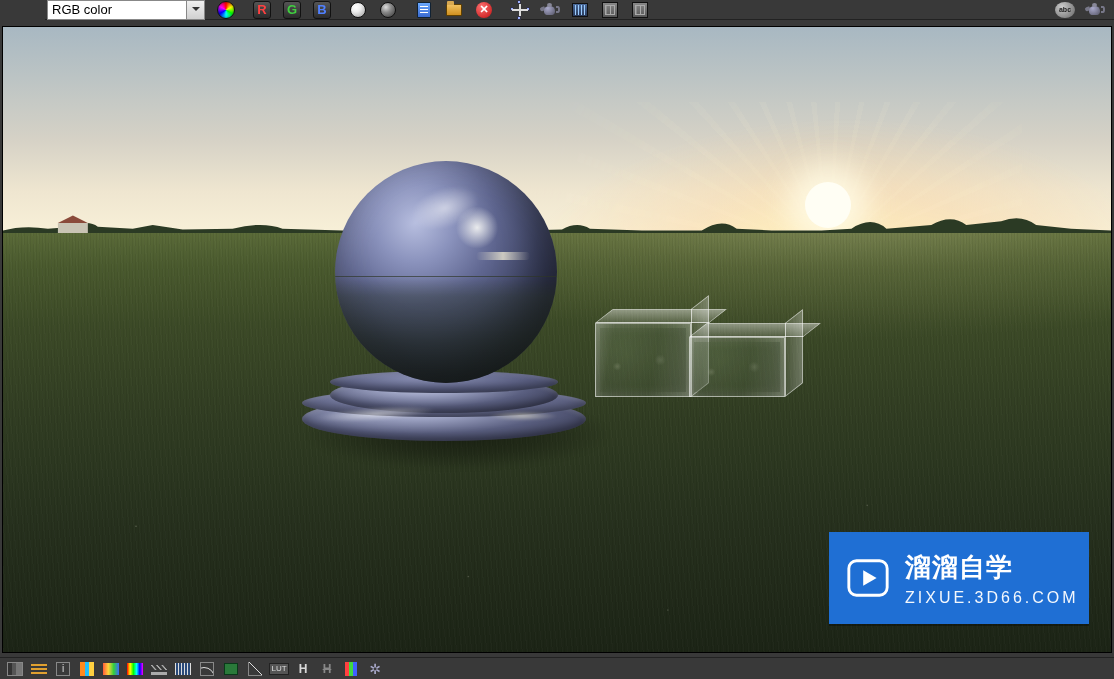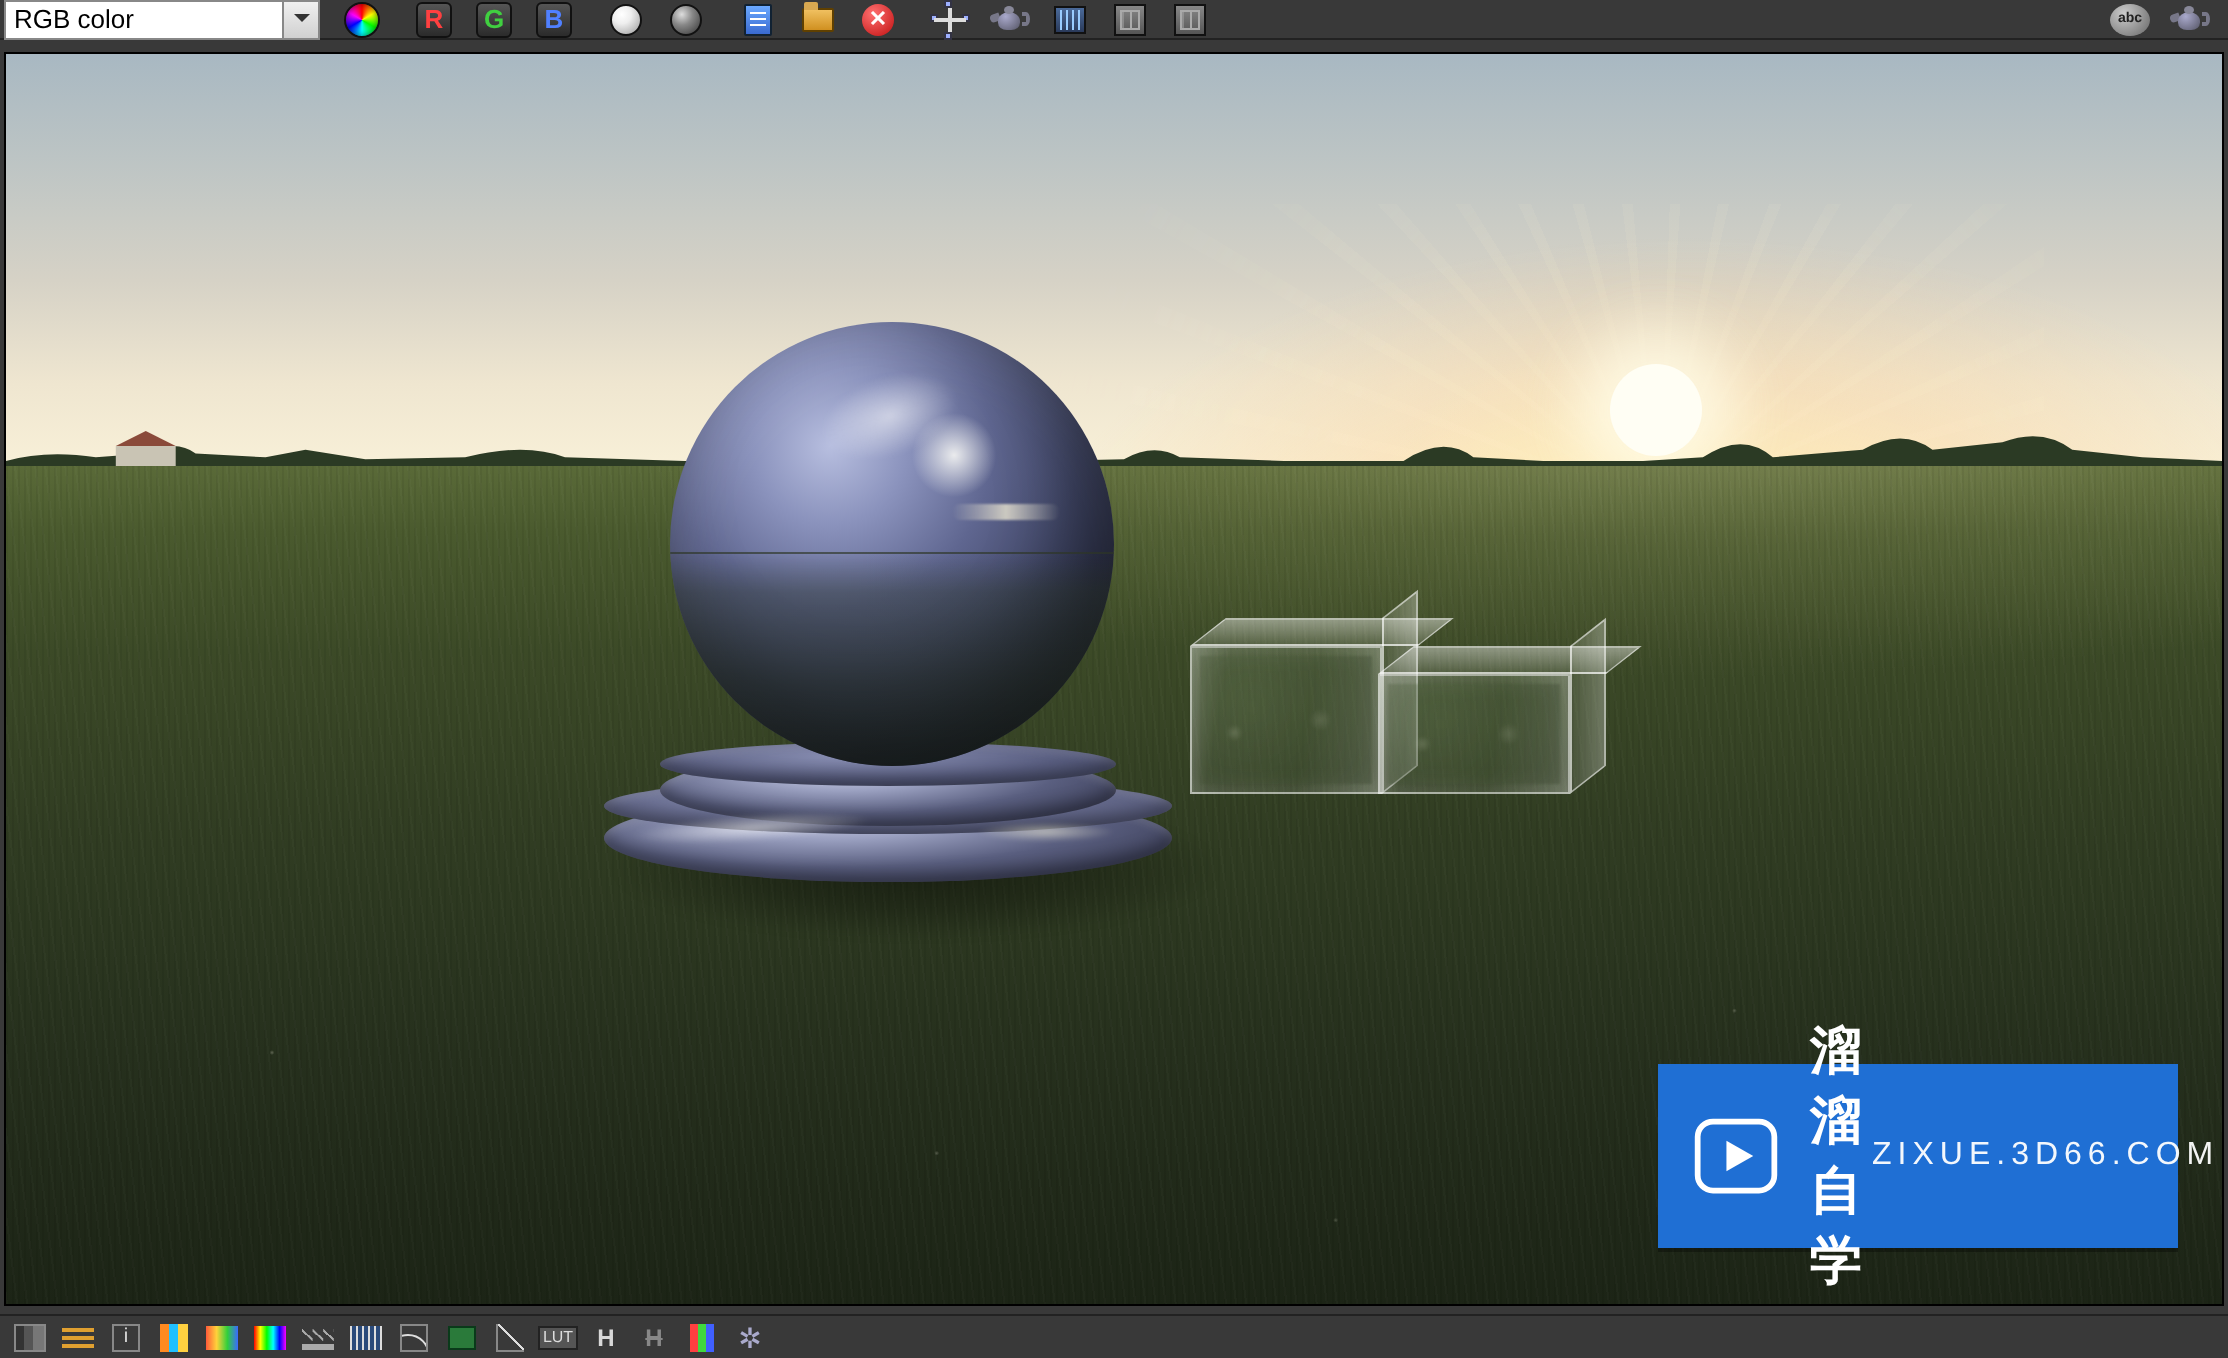--- a/index.html
+++ b/index.html
@@ -13,20 +13,21 @@
       position: relative;
     }
     
     
     .top-toolbar {
       height: 20px;
       background: #393939;
       display: flex;
       align-items: center;
       border-bottom: 1px solid #222;
+      margin-left: 45px;
     }
     .channel-select {
       width: 158px;
       height: 20px;
       background: #fff;
       color: #000;
       border: 1px solid #888;
       font-size: 13px;
       padding: 0 4px;
       display: flex;
@@ -267,21 +268,21 @@
     .glass2{ left:686px; top:310px; width:96px; height:60px;}
     
     
     .watermark{
       position:absolute; right:22px; bottom:28px; width:260px; height:92px;
       background:#1f6fd4; color:#fff; display:flex; align-items:center;
       padding:0 16px; gap:14px;
       box-shadow: 0 2px 0 rgba(0,0,0,.3);
     }
     .wm-logo{width:46px;height:46px;flex:0 0 auto;}
-    .wm-text{display:flex;flex-direction:row;gap:4px;align-items:center;}
+    .wm-text{display:flex;flex-direction:column;gap:4px;}
     .wm-title{font-size:26px;font-weight:700;letter-spacing:1px;}
     .wm-sub{font-size:16px;letter-spacing:3px;opacity:.95;}
 
     
     .bottom-toolbar{
       position:absolute;left:0;right:0;bottom:0;height:22px;
       background:#393939;border-top:1px solid #222;
       display:flex;align-items:center;padding:0 4px;gap:2px;
     }
     .bb{width:22px;height:18px;display:flex;align-items:center;justify-content:center;border-radius:2px;cursor:pointer;}

